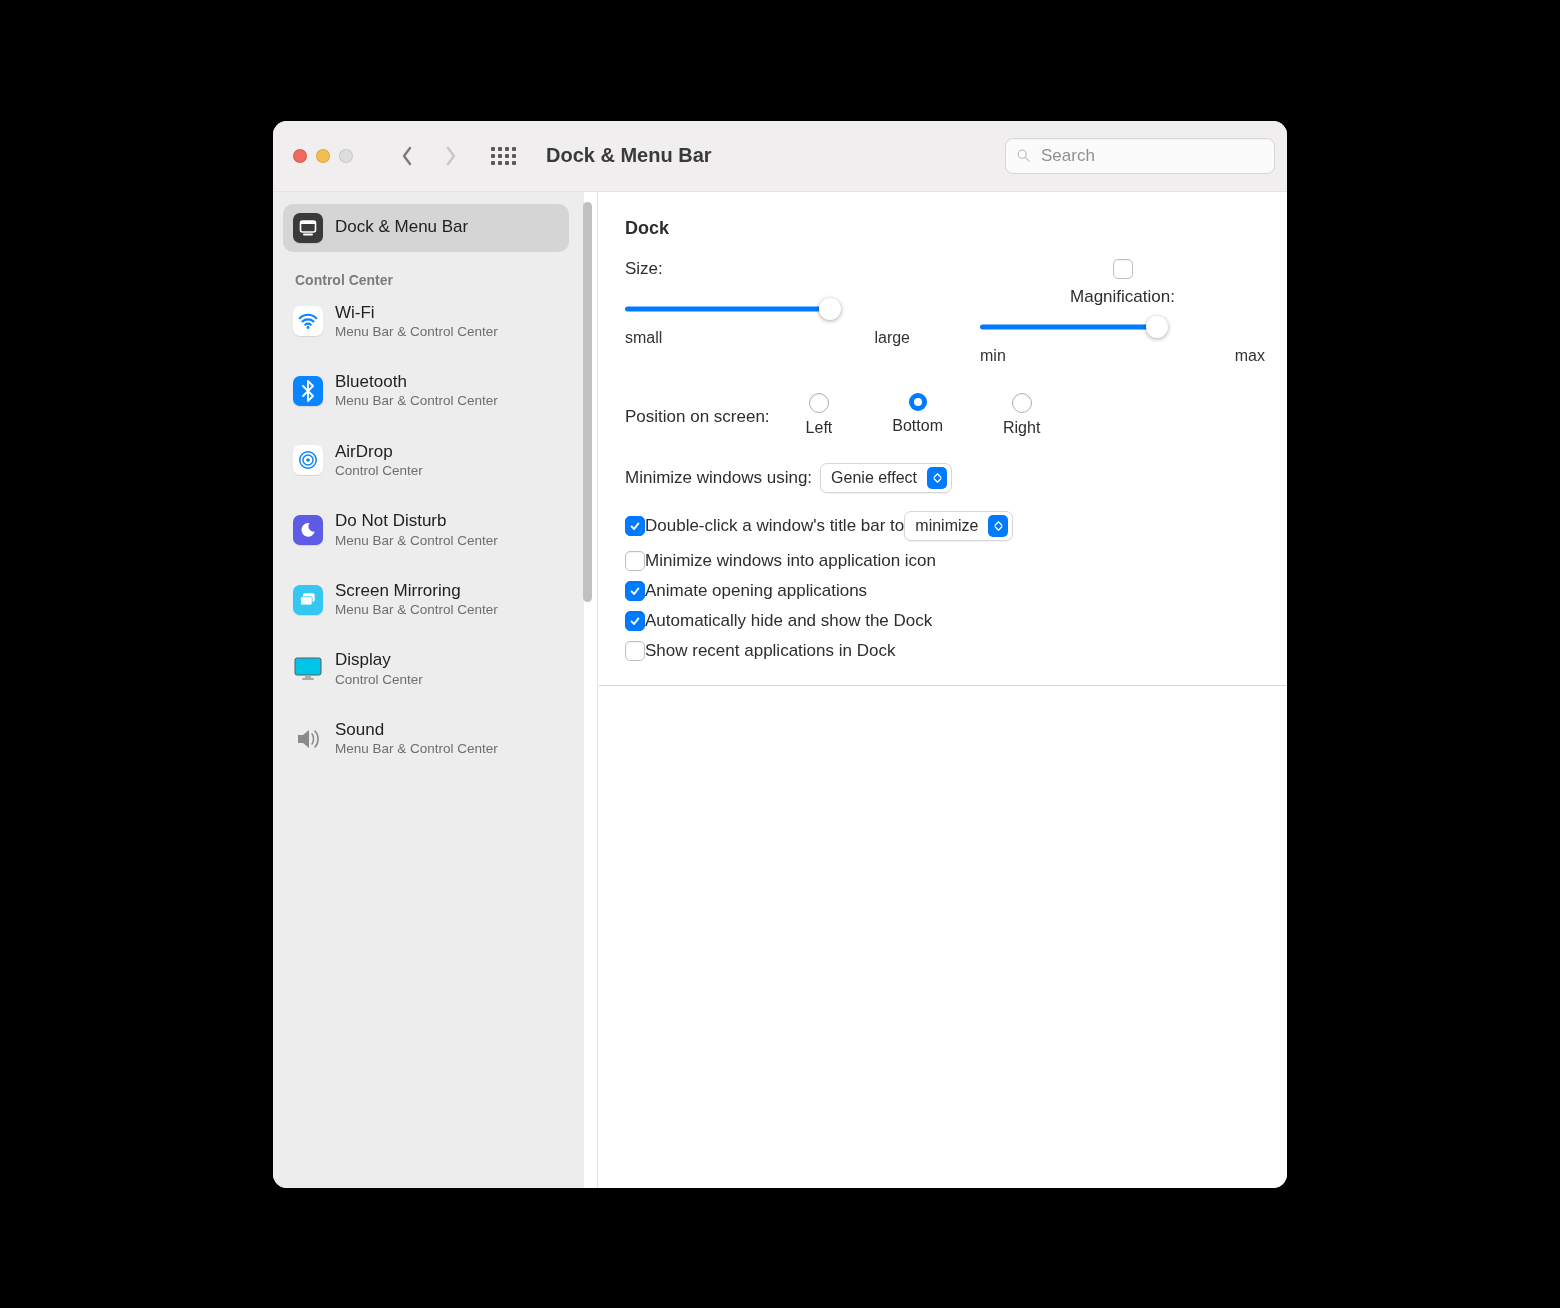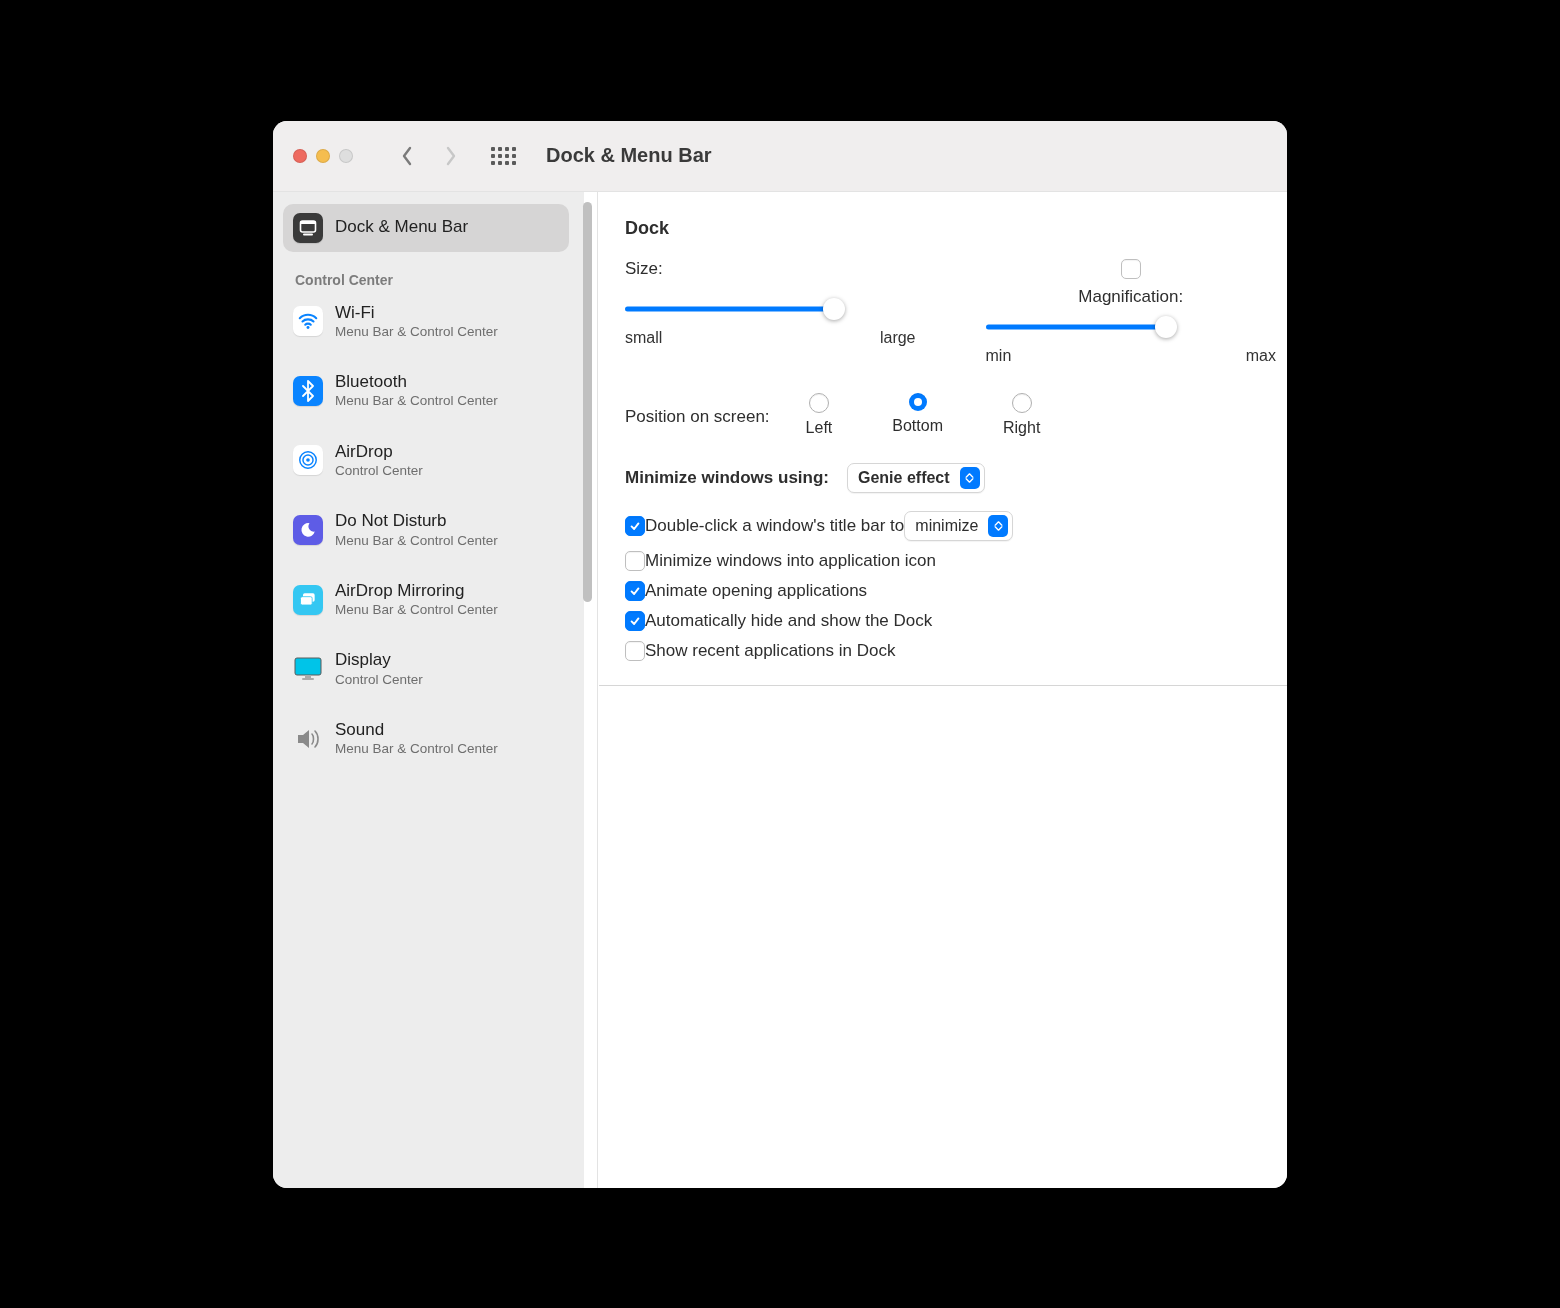--- a/index.html
+++ b/index.html
@@ -92,21 +92,21 @@
   .sidebar .item .name{font-size:17px;color:#222;}
   .sidebar .item .sub{font-size:13.5px;color:#6e6e6e;margin-top:1px;}
   .section-head{font-size:14px;font-weight:600;color:#7c7c7c;margin:20px 0 6px 16px;}
   .sidebar .gap{height:10px;}
   
   .divider{width:20px;background:linear-gradient(to right,#ededed 0,#ededed 5px,#fff 5px,#fff 100%);position:relative;}
   .divider .track{position:absolute;left:4px;top:10px;width:9px;height:400px;background:var(--scrollbar);border-radius:5px;}
   .divider .line{position:absolute;left:18px;top:0;bottom:0;width:1px;background:var(--border-light);}
   
   .content{flex:1;background:var(--content-bg);overflow:auto;position:relative;}
-  .pane{padding:26px 11px 22px 26px;}
+  .pane{padding:26px 22px 22px 26px;}
   .section-title{font-size:18px;font-weight:600;margin-bottom:20px;}
   .row{display:flex;align-items:center;gap:10px;margin-bottom:10px;}
   .label{font-size:17px;}
   
   .two-col{display:flex;gap:70px;margin-bottom:8px;}
   .col{flex:1;min-width:0;}
   .mag-head{display:flex;align-items:center;gap:8px;margin-bottom:8px;flex-direction:column;}
   .slider-fill{position:absolute;left:0;top:50%;transform:translateY(-50%);height:5px;background:var(--accent);border-radius:3px;z-index:0;}
   .slider-track{position:absolute;left:0;right:0;top:50%;transform:translateY(-50%);height:5px;background:#d0d0d0;border-radius:3px;z-index:-1;}
   .slider-knob{position:absolute;top:50%;transform:translate(-50%,-50%);width:22px;height:22px;border-radius:50%;background:#fff;box-shadow:0 1px 4px rgba(0,0,0,0.35);z-index:1;}
@@ -132,21 +132,21 @@
   
   .check-row{display:flex;align-items:center;margin:10px 0;}
   .checkbox{width:18px;height:18px;border-radius:5px;border:1px solid #bfbfbf;background:#fff;display:flex;align-items:center;justify-content:center;box-shadow:inset 0 1px 1px rgba(0,0,0,0.05);cursor:default;flex-shrink:0;}
   .checkbox.checked{background:var(--accent);border-color:var(--accent);}
   .checkbox.checked svg{width:12px;height:12px;}
   .divline{height:1px;background:var(--border);margin:24px -26px 0 -26px;}
   .help{
     position:absolute;right:22px;bottom:20px;width:26px;height:26px;border:1px solid #c9c9c9;border-radius:50%;
     display:flex;align-items:center;justify-content:center;font-size:16px;color:#555;background:#fff;cursor:default;
   }
-  .inline-select{display:flex;align-items:center;gap:18px;font-weight:bold;}
+  .inline-select{display:flex;align-items:center;gap:8px;}
   .sect2{position:relative;padding-top:20px;}
 </style>
 </head>
 <body>
 
 <div class="window">
 
   <div class="toolbar">
     <div class="traffic">
       <div class="tl red"></div>
@@ -174,20 +174,27 @@
         <span></span>
         <span></span>
         <span></span>
       <span></span>
         <span></span>
         <span></span>
         <span></span>
     </div>
     <div class="title">Dock &amp; Menu Bar</div>
     <div class="spacer"></div>
+    <div class="search">
+      <svg viewBox="0 0 24 24">
+          <circle cx="10" cy="10" r="6.5" fill="none" stroke="#8a8a8a" stroke-width="2"></circle>
+          <line x1="15" y1="15" x2="21" y2="21" stroke="#8a8a8a" stroke-width="2" stroke-linecap="round"></line>
+        </svg>
+      <input type="text" placeholder="Search" style="">
+    </div>
   </div>
 
   <div class="body">
 
     <div class="sidebar">
       <div class="item selected">
         <div class="icon" style="background:#3a3a3a;">
           <svg width="20" height="20" viewBox="0 0 20 20">
               <rect x="2.5" y="3" width="15" height="11" rx="2" fill="none" stroke="#fff" stroke-width="1.6"></rect>
               <rect x="2.5" y="3" width="15" height="3" fill="#fff"></rect>
@@ -259,21 +266,21 @@
 
       <div class="gap"></div>
       <div class="item">
         <div class="icon" style="background:#34c7f2;">
           <svg width="20" height="20" viewBox="0 0 24 24">
               <rect x="6" y="4" width="14" height="10" rx="2" fill="#fff"></rect>
               <rect x="3" y="8" width="14" height="10" rx="2" fill="#fff" stroke="#34c7f2" stroke-width="1"></rect>
             </svg>
         </div>
         <div class="txt">
-            <span class="name">AirDrop Mirroring</span>
+            <span class="name">Screen Mirroring</span>
             <span class="sub">Menu Bar &amp; Control Center</span>
           </div>
       </div>
 
       <div class="gap"></div>
       <div class="item">
         <div class="icon" style="background:transparent;box-shadow:none;">
           <svg width="30" height="26" viewBox="0 0 30 26">
               <rect x="2" y="2" width="26" height="17" rx="2" fill="#00c4e8" stroke="#5a5a5a" stroke-width="1"></rect>
               <rect x="12" y="19" width="6" height="3" fill="#aaa"></rect>

